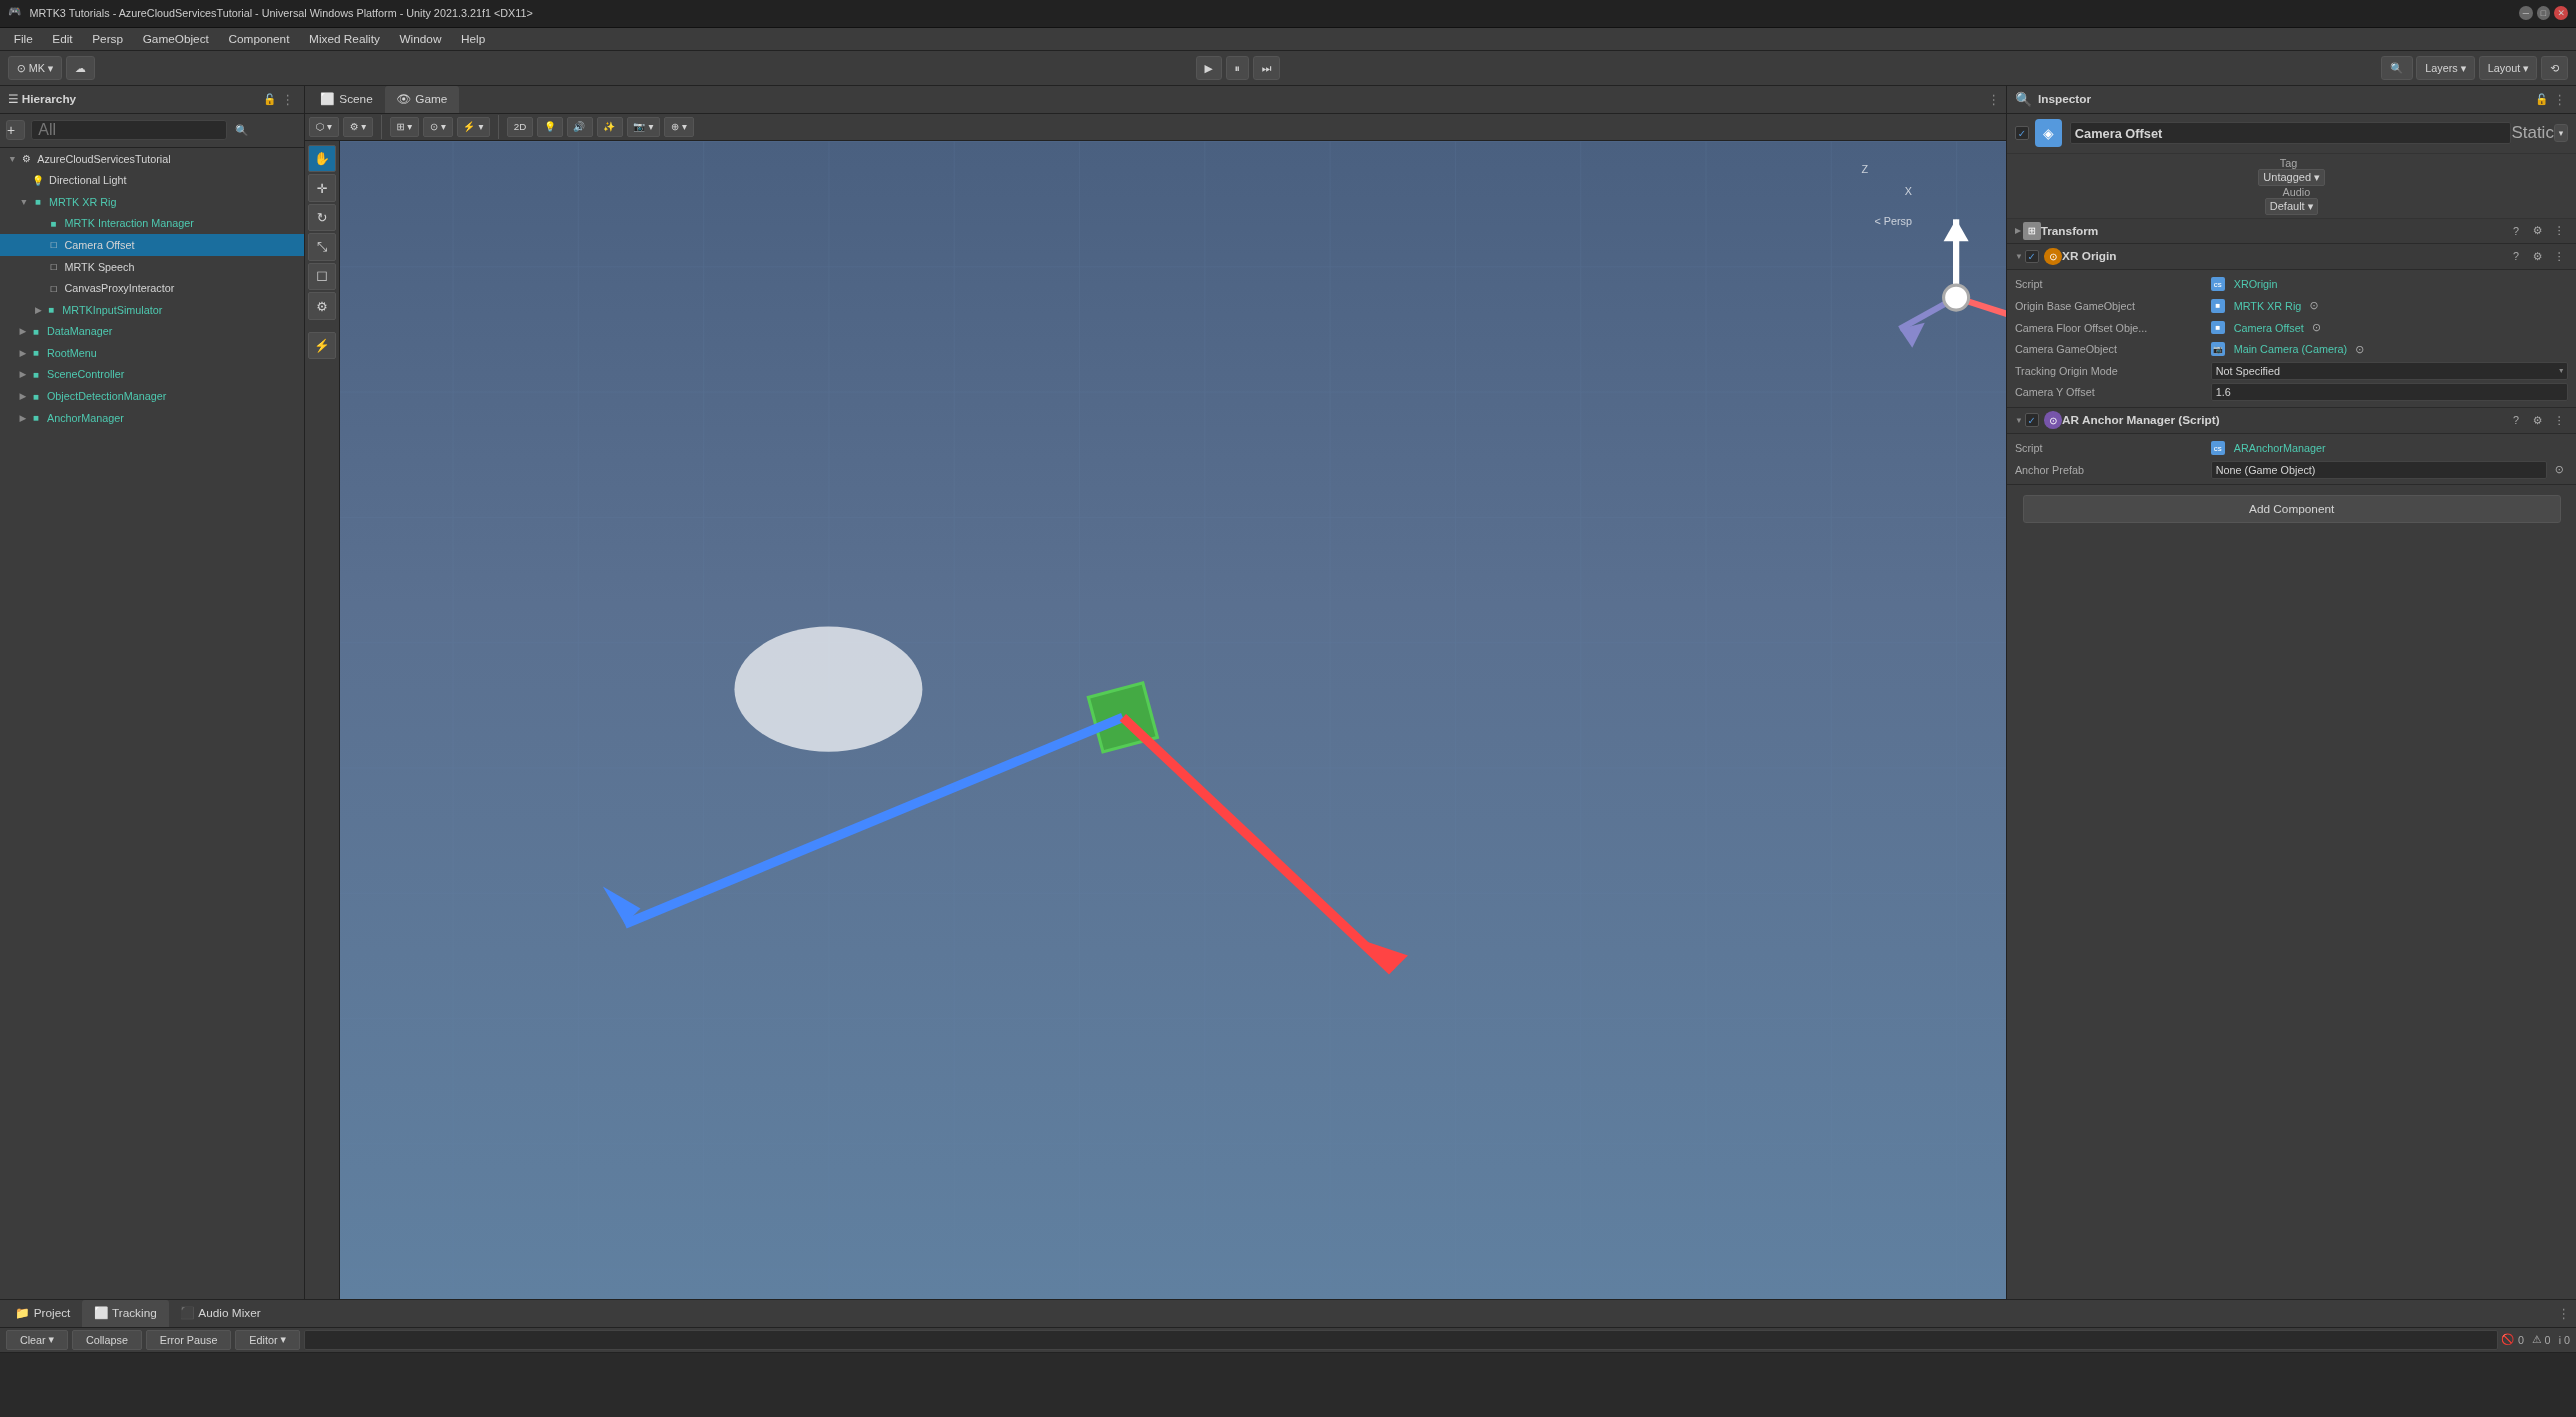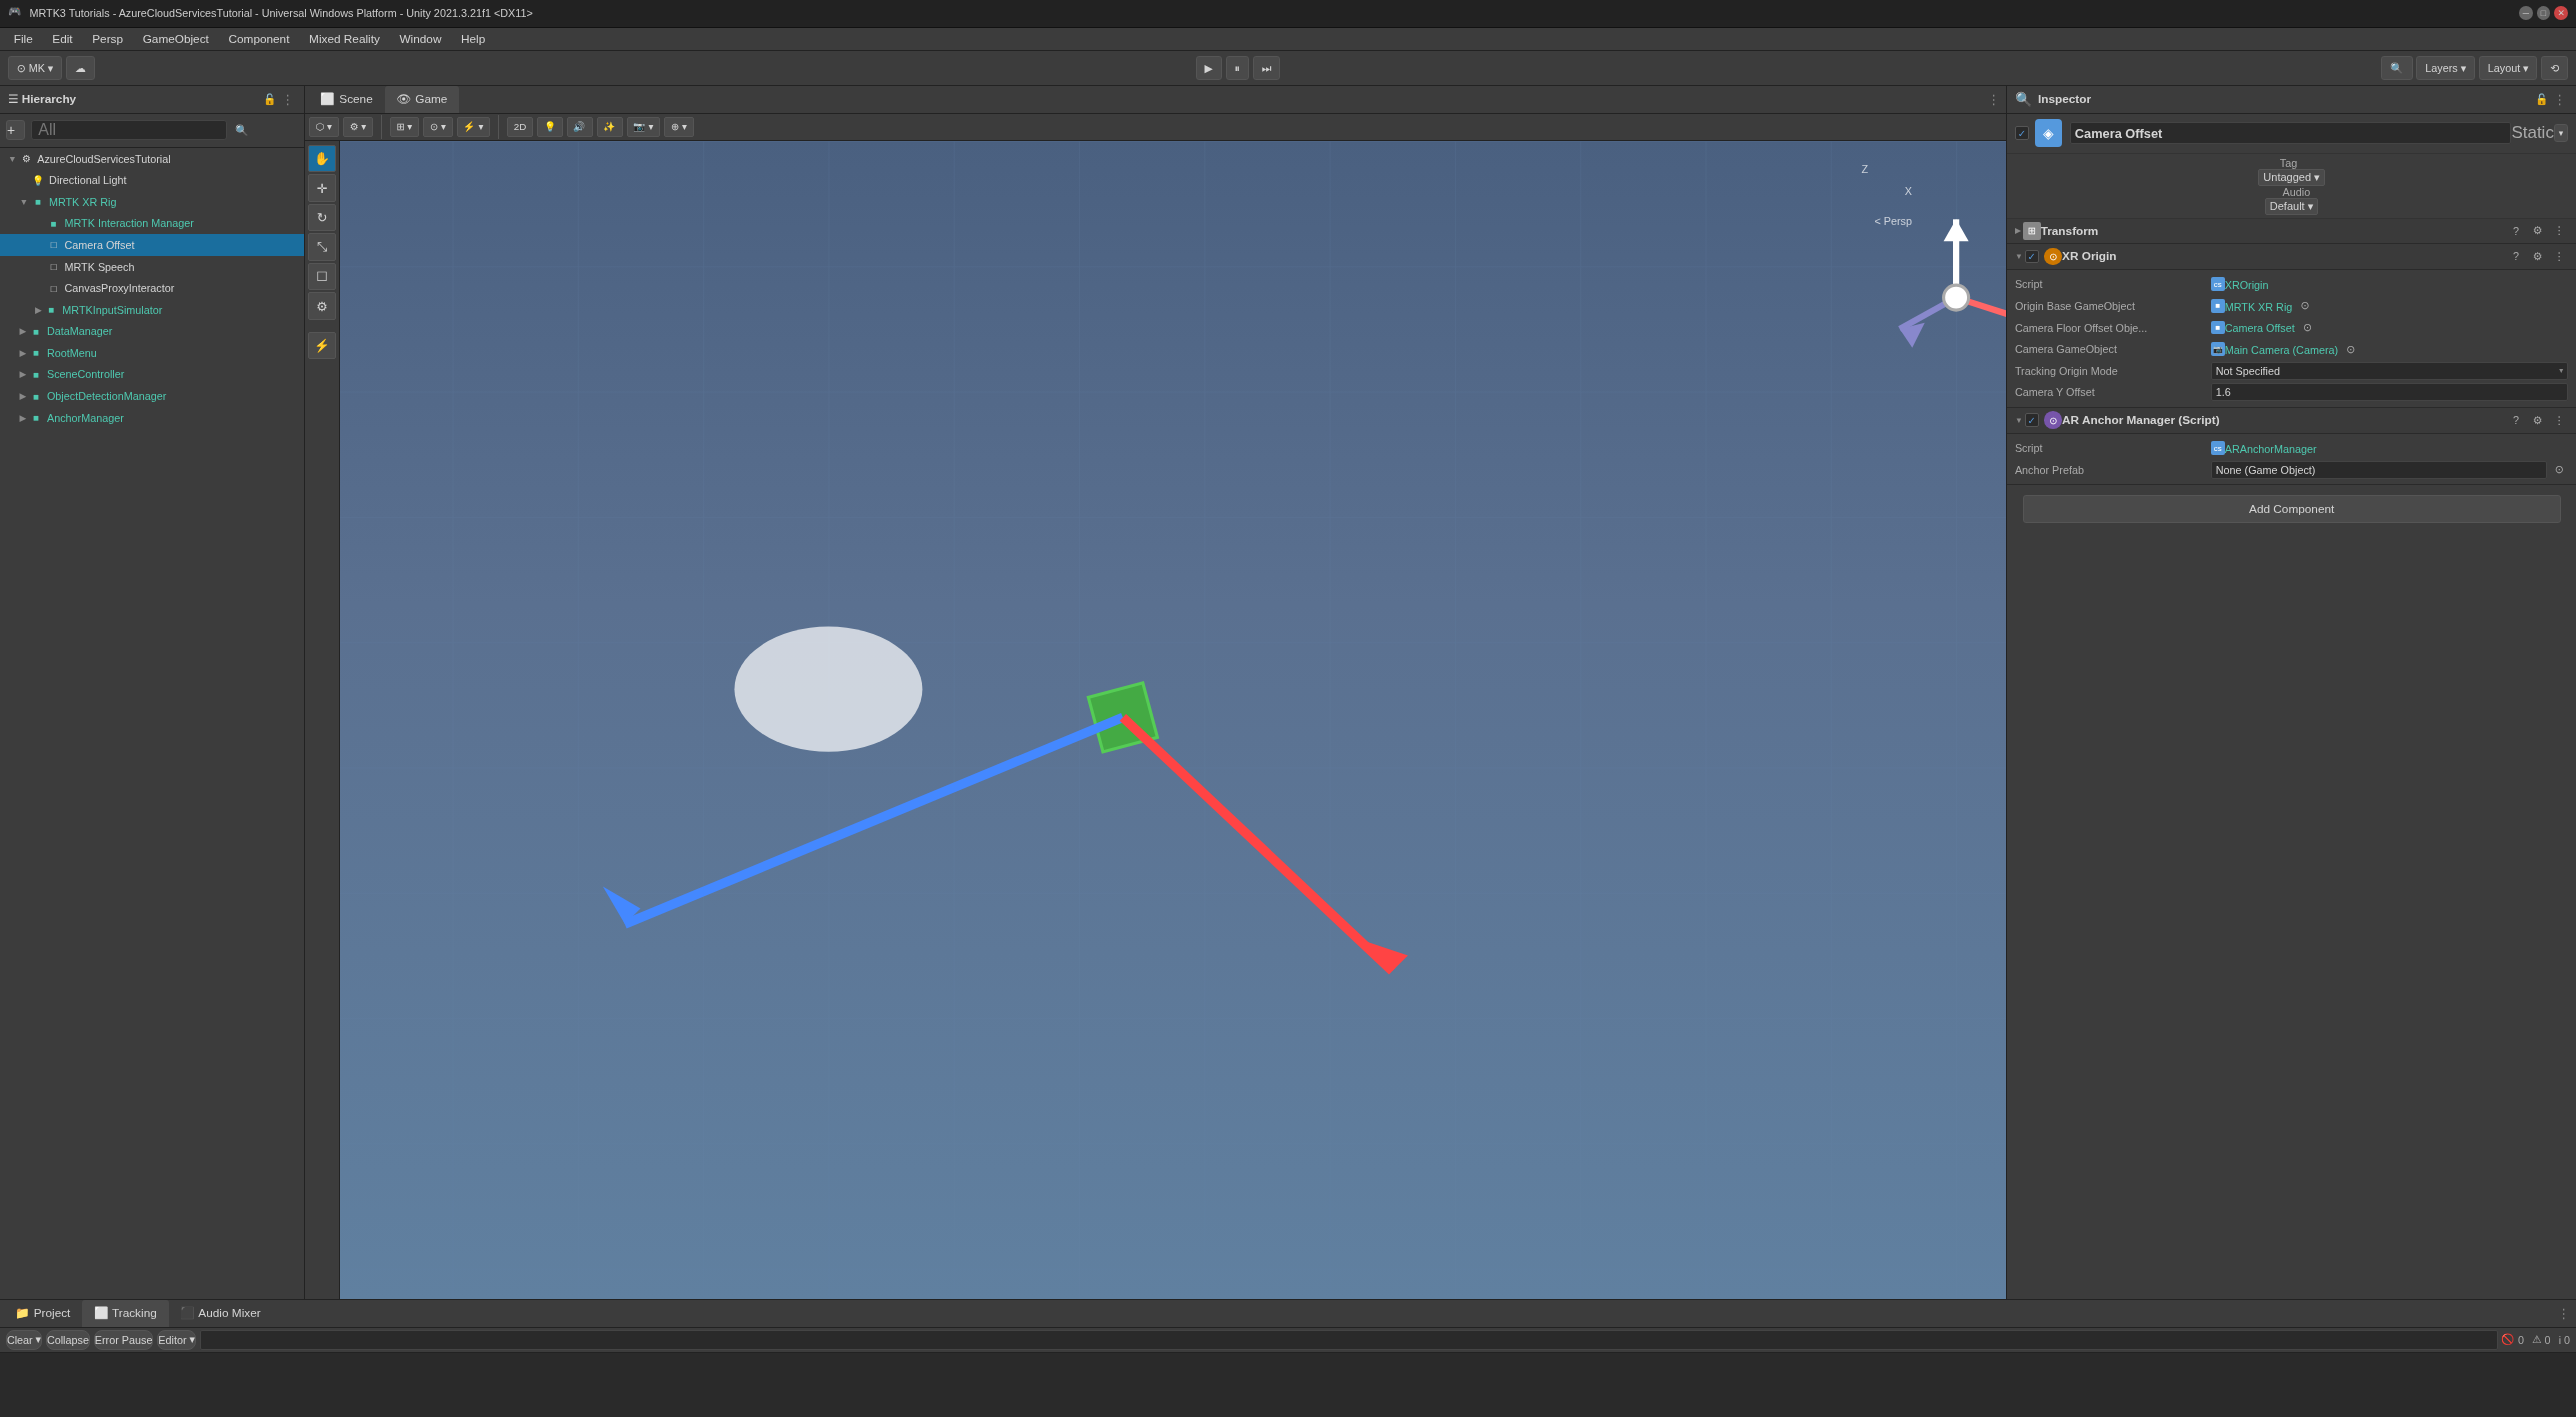--- a/index.html
+++ b/index.html
@@ -316,22 +316,22 @@
       border-radius: 2px;
       padding: 1px 3.9px;
       color: #d4d4d4;
       font-size: 10.8px;
       height: 17.7px;
     }
     .prop-link {
       color: #4ec9b0;
       cursor: pointer;
       display: flex;
-      align-items: flex-end;
-      gap: 0;
+      align-items: center;
+      gap: 9px;
     }
     .prop-link-icon {
       width: 13.8px; height: 13.8px;
       background: #5599dd;
       border-radius: 2px;
       display: flex; align-items: center; justify-content: center;
       font-size: 7.9px; color: white; flex-shrink: 0;
     }
     .prop-dropdown {
       background: #2a2a2a;
@@ -383,23 +383,23 @@
       height: 25.5px;
       display: flex;
       align-items: center;
       padding: 0 5.9px;
       border-bottom: 1px solid #222;
       gap: 3.9px;
     }
     .console-btn {
       background: #4a4a4a;
       border: 1px solid #555;
-      border-radius: 8px;
-      color: #d4d4d4;
-      padding: 1px 0;
+      border-radius: 2px;
+      color: #d4d4d4;
+      padding: 1px 13px;
       font-size: 10.8px;
       cursor: pointer;
       height: 19.6px;
       display: flex;
       align-items: center;
       gap: 2.9px;
     }
     .console-search {
       flex: 1;
       background: #2a2a2a;

